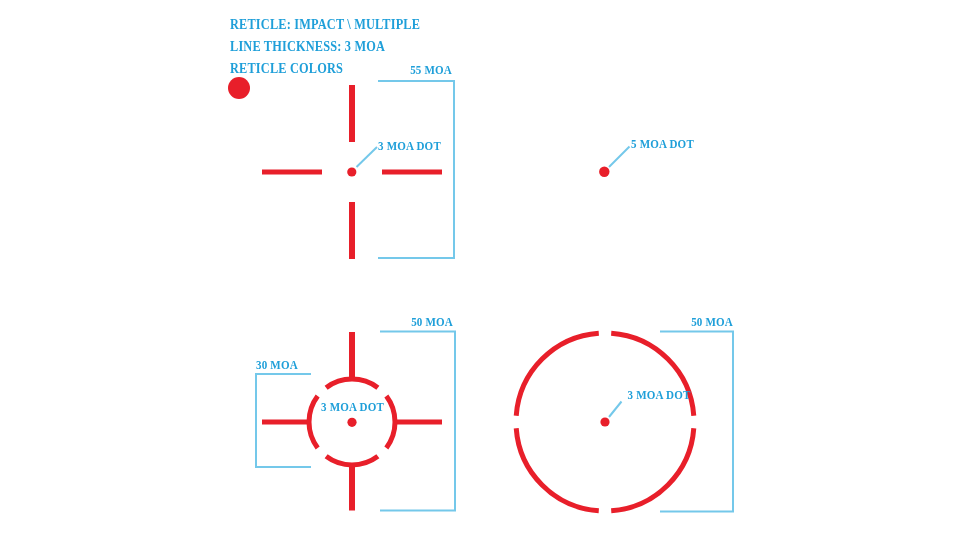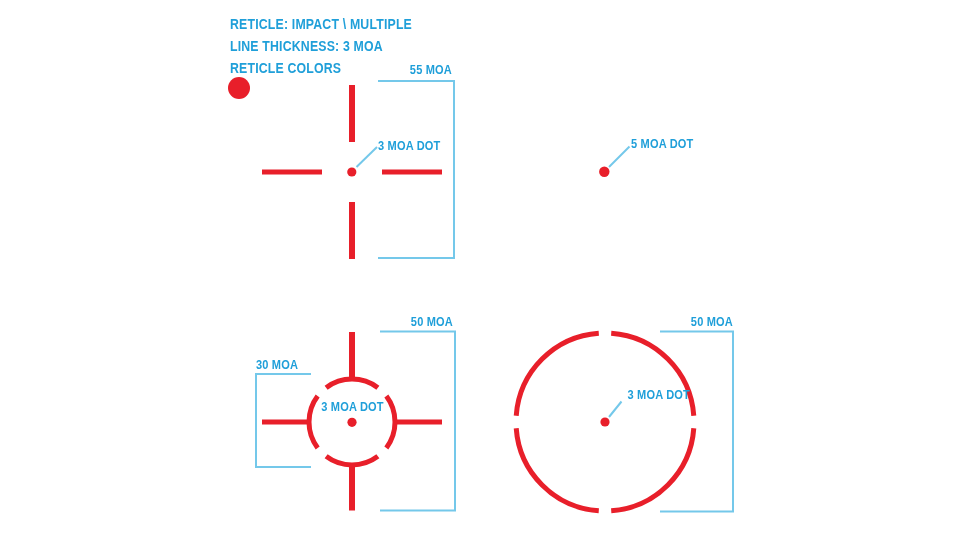--- a/index.html
+++ b/index.html
@@ -1,19 +1,19 @@
 <!DOCTYPE html>
 <html style="--background: #ffffff; --red: #e81f2a; --labelBlue: #1f9fd9; --lineBlue: #74c8ea;"><head>
 <meta charset="utf-8">
 <style>
   html,body{margin:0;padding:0;background:#fff;}
   .canvas{
     position:relative;width:978px;height:550px;
     background:var(--background,#ffffff);overflow:hidden;
-    font-family:Liberation Sans, sans-serif;
+    font-family:Liberation Serif, serif;
   }
   .hdr{
     position:absolute;left:230px;top:13px;
     color:var(--labelBlue,#1f9fd9);
     font-weight:bold;font-size:14.5px;line-height:22px;
     letter-spacing:.2px;white-space:nowrap;
     transform:scaleX(.85);transform-origin:left top;
   }
   .lbl{
     position:absolute;color:var(--labelBlue,#1f9fd9);

